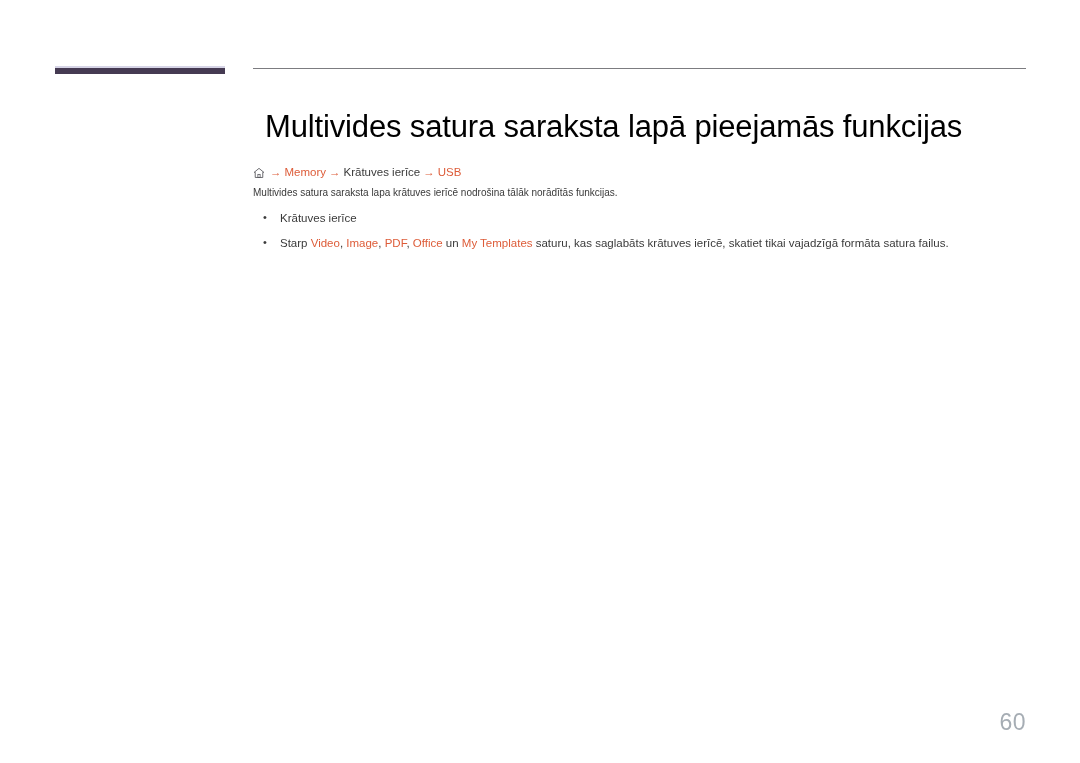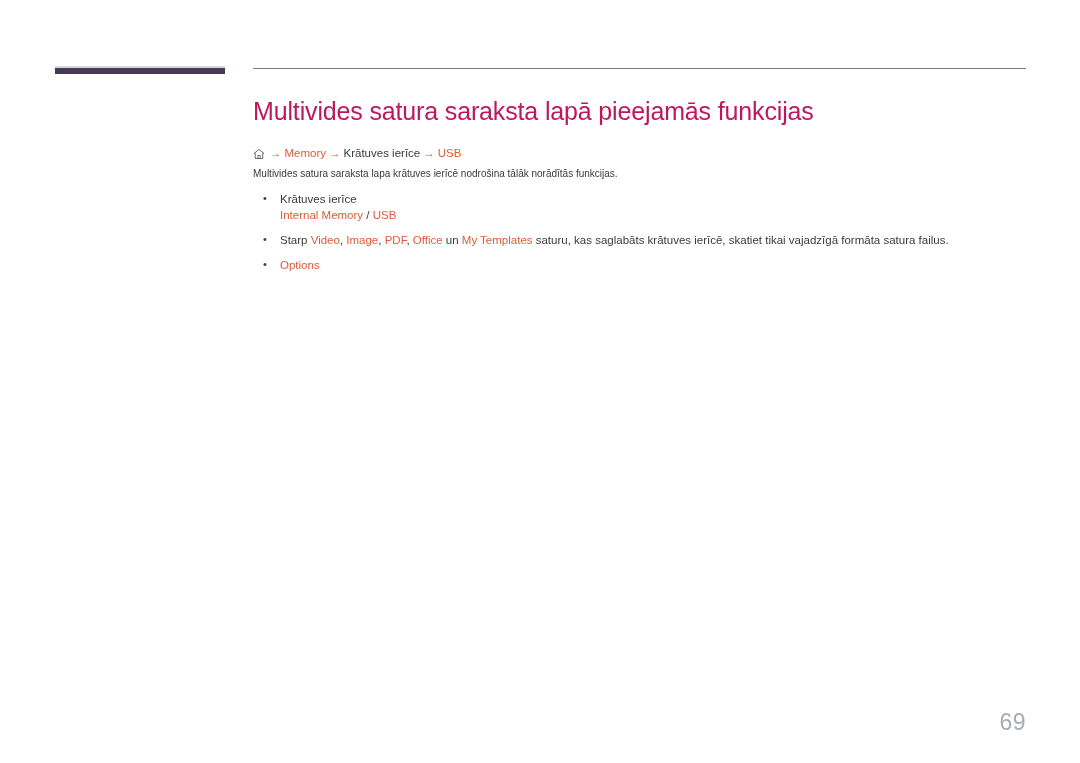--- a/index.html
+++ b/index.html
@@ -41,25 +41,25 @@
 
   
   .content {
     position: absolute;
     left: 253px;
     top: 96px;
     width: 775px;
   }
 
   .page-title {
-    font-size: 25px;
+    font-size: 31px;
     font-weight: normal;
-    color: #be185d;
+    color: #000000;
     letter-spacing: -0.15px;
-    margin: 0;
+    margin: 12px;
     line-height: 1.2;
     white-space: nowrap;
   }
 
   
   .breadcrumb {
     margin-top: 20px;
     font-size: 11.5px;
     color: #3a3a3a;
     line-height: 14px;
@@ -159,31 +159,25 @@
     <span class="bc-arrow">→</span>
     <span class="bc-accent">USB</span>
   </div>
 
   <p class="intro">Multivides satura saraksta lapa krātuves ierīcē nodrošina tālāk norādītās funkcijas.</p>
 
   <ul class="bullets">
 
     <li class="bullet-item">
       <span class="bullet-head">Krātuves ierīce</span>
-      <span class="bullet-sub">
-        <span class="accent">Internal Memory</span><span class="plain"> / </span><span class="accent">USB</span>
-      </span>
     </li>
 
     <li class="bullet-item">
       <span class="bullet-sub">
         <span class="plain">Starp </span><span class="accent">Video</span><span class="plain">, </span><span class="accent">Image</span><span class="plain">, </span><span class="accent">PDF</span><span class="plain">, </span><span class="accent">Office</span><span class="plain"> un </span><span class="accent">My Templates</span><span class="plain"> saturu, kas saglabāts krātuves ierīcē, skatiet tikai vajadzīgā formāta satura failus.</span>
       </span>
     </li>
 
-    <li class="bullet-item">
-      <span class="bullet-head accent">Options</span>
-    </li>
 
   </ul>
 </div>
 
-<div class="page-number">69</div>
+<div class="page-number">60</div>
 
 </body></html>

